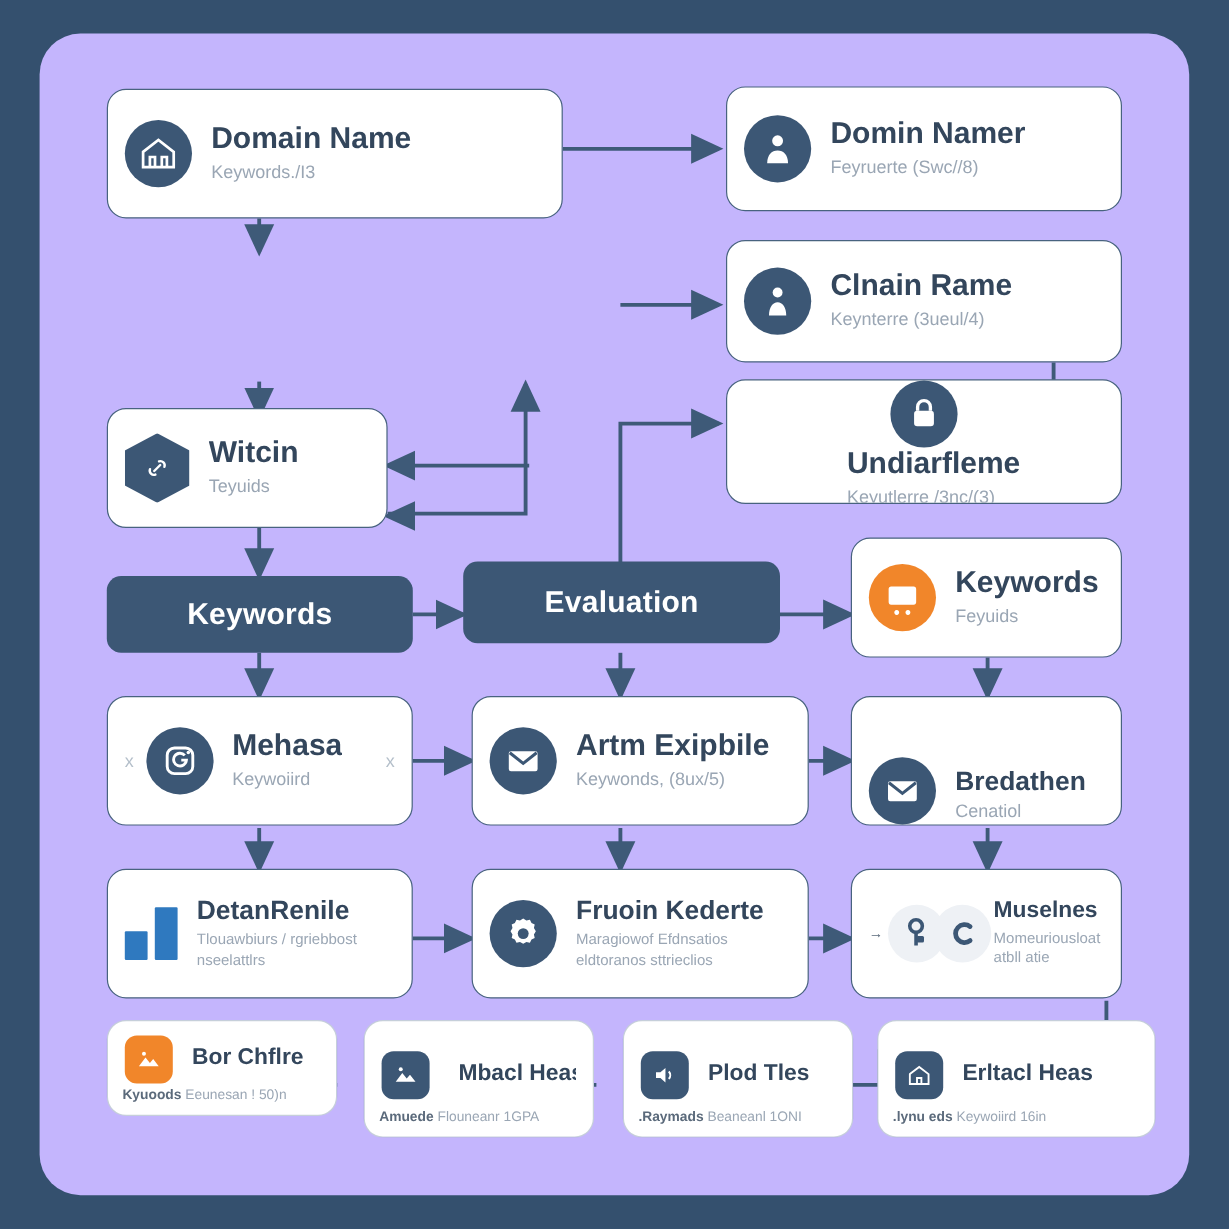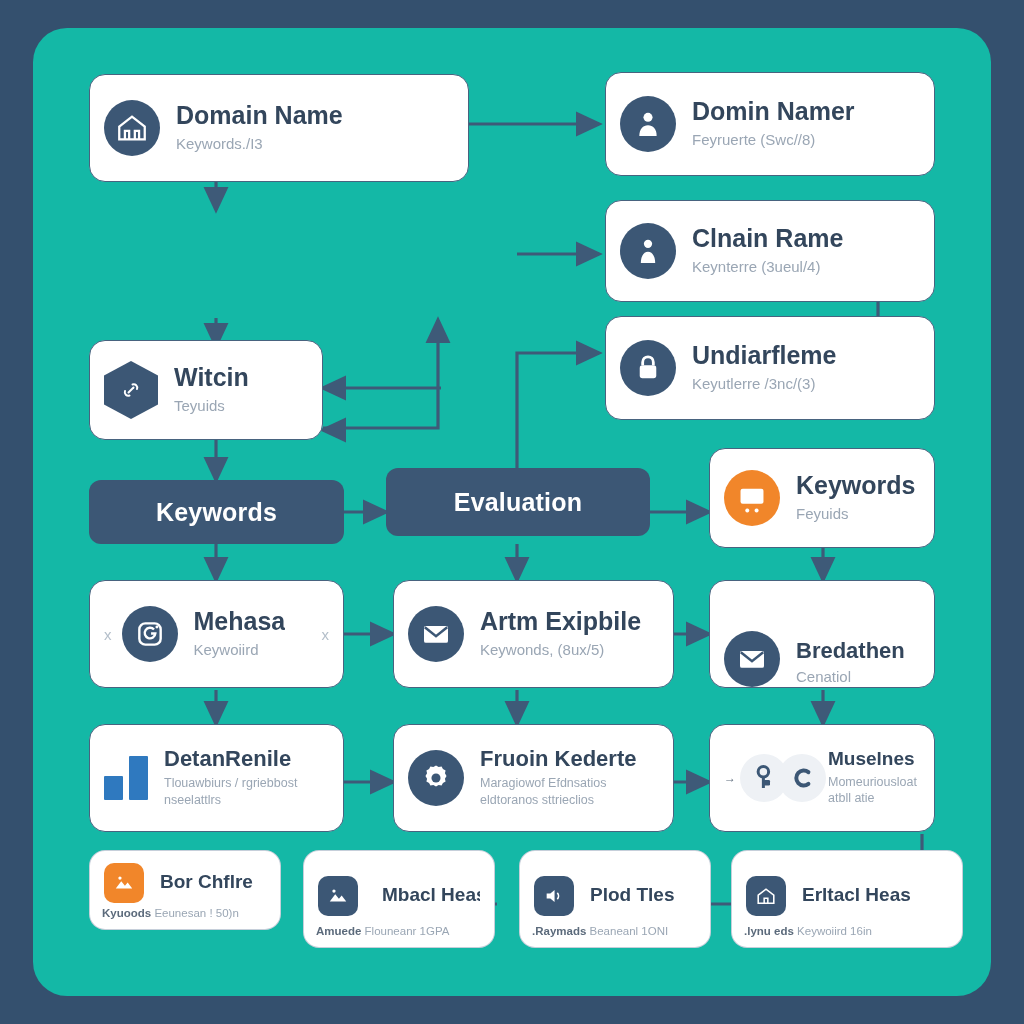--- a/index.html
+++ b/index.html
@@ -19,21 +19,21 @@
     width: 1024px;
     height: 1024px;
     background: #34506e;
   }
   #canvas {
     position: absolute;
     left: 33px;
     top: 28px;
     width: 958px;
     height: 968px;
-    background: #14b8a6;
+    background: #c4b5fd;
     border-radius: 34px;
     overflow: hidden;
   }
   #links {
     position: absolute;
     left: 0; top: 0;
     width: 958px;
     height: 968px;
     pointer-events: none;
   }
@@ -276,21 +276,21 @@
           <path d="M13.5 6.5 a3.5 3.5 0 0 1 4.5 4.5"></path>
           <path d="M10.5 17.5 a3.5 3.5 0 0 1 -4.5 -4.5"></path>
         </svg>
       </span>
       <div class="txt">
         <div class="title">Witcin</div>
         <div class="sub">Teyuids</div>
       </div>
     </div>
 
-    <div class="card" style="left:572px; top:288px; width:330px; height:104px;">
+    <div class="card" style="left:572px; top:288px; width:330px; height:104px;flex-direction:column;">
       <span class="ic ic-circle">
         <svg width="32" height="32" viewBox="0 0 24 24" fill="#fff">
           <path d="M8 10 V7.6 a4 4 0 0 1 8 0 V10" fill="none" stroke="#fff" stroke-width="2.1"></path>
           <rect x="5.8" y="10" width="12.4" height="9.6" rx="2"></rect>
         </svg>
       </span>
       <div class="txt">
         <div class="title">Undiarfleme</div>
         <div class="sub">Keyutlerre /3nc/(3)</div>
       </div>

